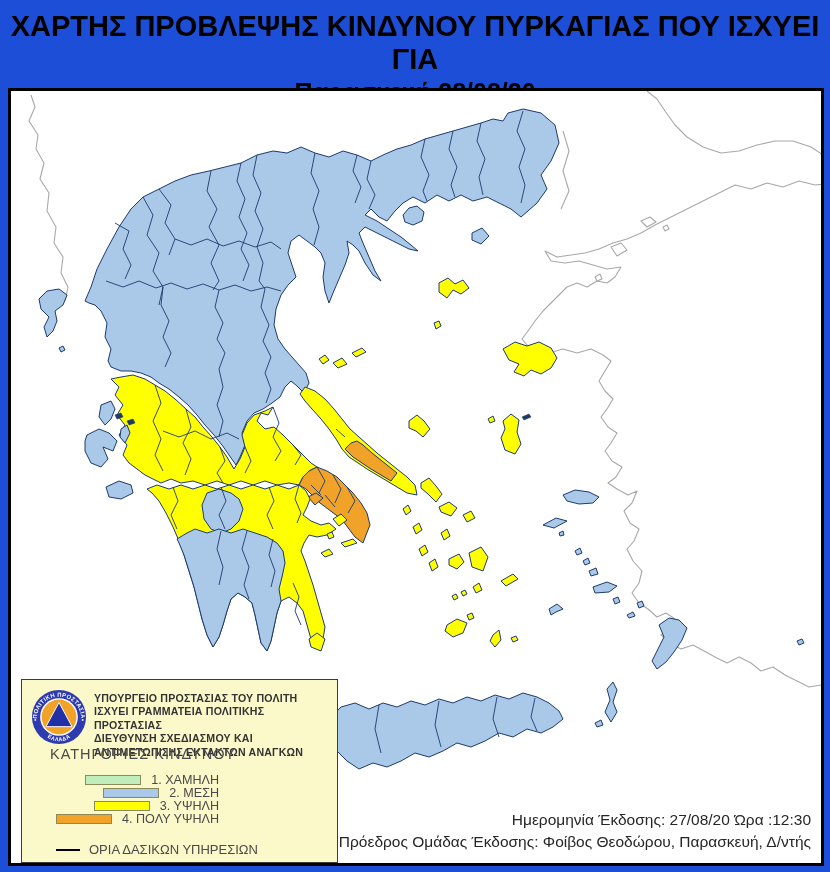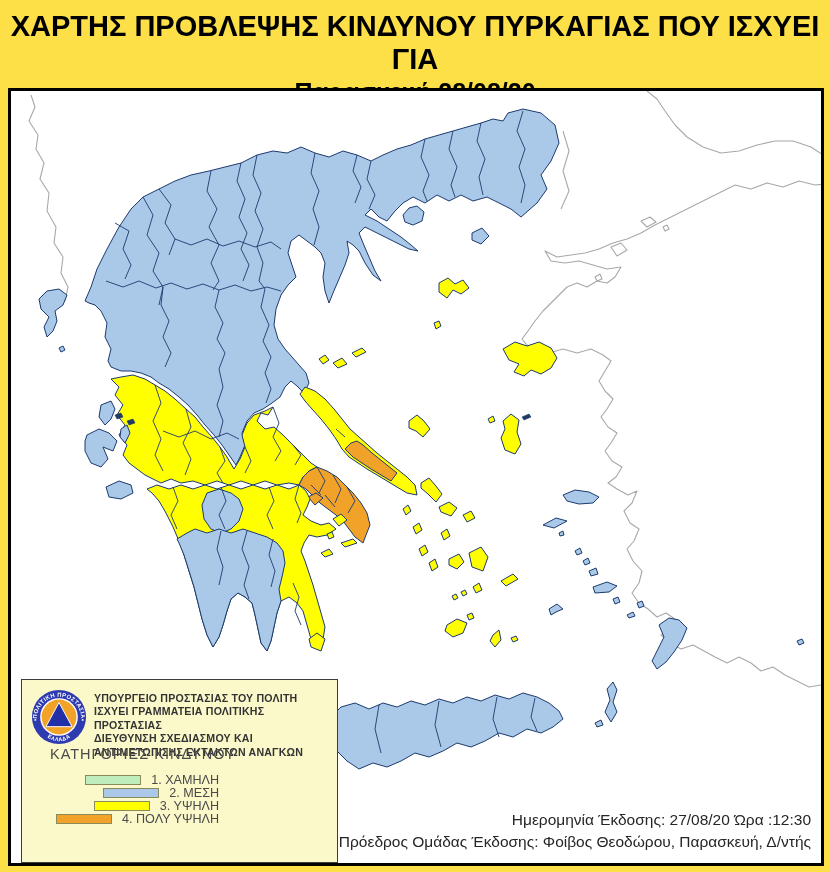--- a/index.html
+++ b/index.html
@@ -1,16 +1,16 @@
 <!DOCTYPE html>
 <html style="--c-low: #bfedbc; --c-med: #aac9e8; --c-high: #ffff00; --c-vhigh: #f0a229; --c-alert: #ee1111; --c-border: #1c3a6e; --c-foreign: #a8a8a8; --c-legendbg: #fbf8c9;"><head>
 <meta charset="utf-8">
 <style>
   html,body{margin:0;padding:0;background:#fff;}
-  .page{position:relative;width:830px;height:872px;background:#fde047;overflow:hidden;
+  .page{position:relative;width:830px;height:872px;background:#1d4ed8;overflow:hidden;
         font-family:"Liberation Sans","DejaVu Sans",sans-serif;}
   .titles{position:absolute;left:0;top:10px;width:830px;text-align:center;color:#000;}
   .titles h1{margin:0;font-size:29px;font-weight:bold;letter-spacing:0px;}
   .titles h2{margin:2px 0 0 0;font-size:25px;font-weight:bold;}
   .map-frame{position:absolute;left:8px;top:88px;width:810px;height:772px;border:3px solid #000;background:#fff;}
   .map-frame svg{position:absolute;left:0;top:0;}
   
   :root{
     --c-low:#bfedbc; --c-med:#aac9e8; --c-high:#ffff00; --c-vhigh:#f0a229; --c-alert:#ee1111;
     --c-border:#1c3a6e; --c-foreign:#a8a8a8; --c-legendbg:#fbf8c9;
@@ -225,20 +225,23 @@
           <span class="swatch" style="background: rgb(170, 201, 232);"></span><span class="cat-label">2. ΜΕΣΗ</span>
         </div>
         <div class="cat-row">
           <span class="swatch" style="background: rgb(255, 255, 0);"></span><span class="cat-label">3. ΥΨΗΛΗ</span>
         </div>
         <div class="cat-row">
           <span class="swatch" style="background: rgb(240, 162, 41);"></span><span class="cat-label">4. ΠΟΛΥ ΥΨΗΛΗ</span>
         </div>
       </div>
 
+      <div class="brow">
+        <span class="bsym"></span><span class="blab">ΟΡΙΑ ΔΑΣΙΚΩΝ ΥΠΗΡΕΣΙΩΝ</span>
+      </div>
     </div>
 
     <div class="issue">
       <div>Ημερομηνία Έκδοσης: 27/08/20  Ώρα :12:30</div>
       <div>Πρόεδρος Ομάδας Έκδοσης: Φοίβος Θεοδώρου,  Παρασκευή, Δ/ντής</div>
     </div>
   </div>
 </div>
 
 </body></html>

